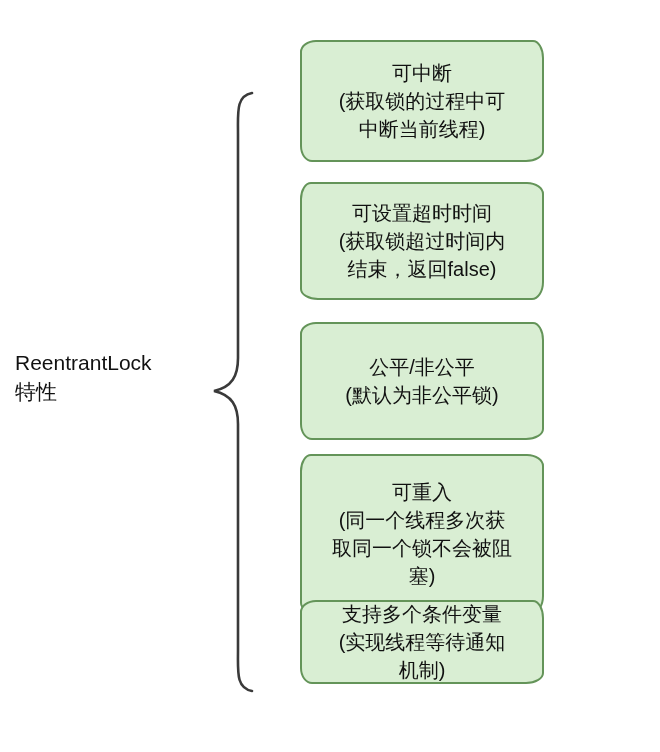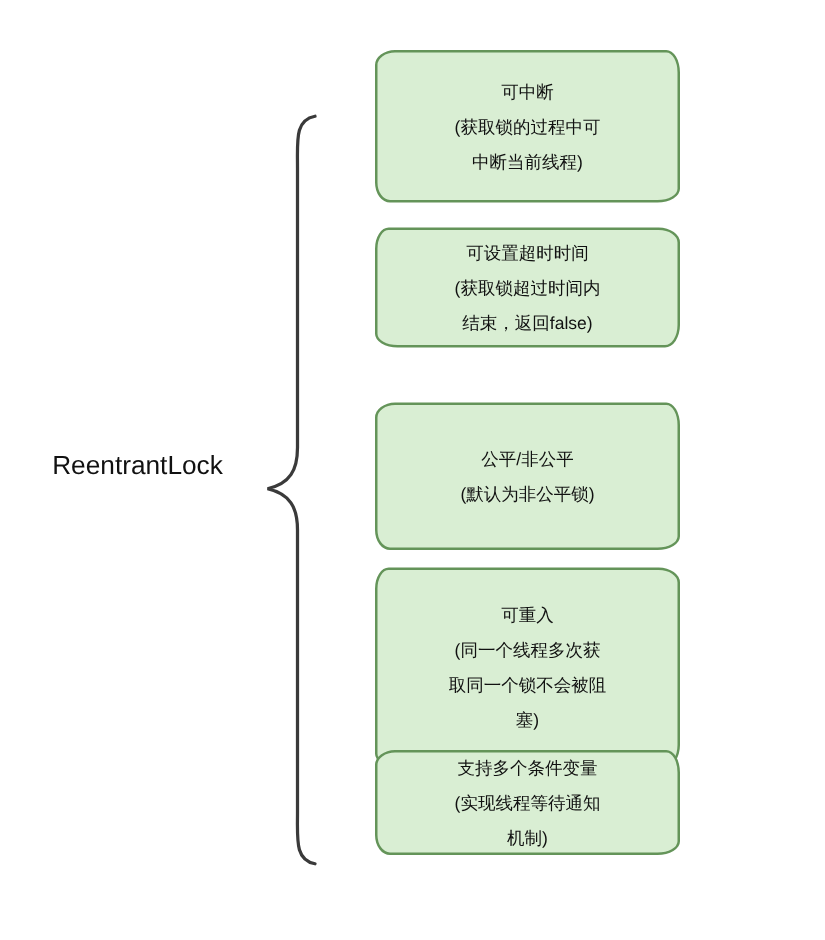--- a/index.html
+++ b/index.html
@@ -14,23 +14,23 @@
     width: 660px;
     height: 752px;
     background: var(--bg, #ffffff);
     overflow: hidden;
   }
 
   
   .root-label {
     position: absolute;
     left: 15px;
-    top: 358px;
+    top: 348px;
     width: 190px;
-    text-align: center;
+    text-align: left;
     color: var(--text, #111111);
     font-size: 21px;
     line-height: 29px;
   }
 
   
   .brace {
     position: absolute;
     left: 208px;
     top: 90px;
@@ -51,37 +51,38 @@
     justify-content: center;
     padding: 6px 10px;
   }
   .node:nth-child(odd)  { border-radius: 16px 11px 18px 12px / 12px 18px 11px 16px; }
   .node:nth-child(even) { border-radius: 11px 17px 12px 18px / 17px 12px 18px 11px; }
 
   .node-text {
     white-space: pre-line;
     text-align: center;
     color: var(--text, #111111);
-    font-size: 14px;
+    font-size: 20px;
     line-height: 28px;
   }
 
   .node-1 { top: 40px;  height: 122px; }
-  .node-2 { top: 182px; height: 96px; }
+  .node-2 { top: 182px; height: 118px; }
   .node-3 { top: 322px; height: 118px; }
   .node-4 { top: 454px; height: 160px; }
   .node-5 { top: 600px; height: 84px; }
 </style>
 </head>
 <body>
 
 <div class="canvas">
 
   <div class="root-label">
     <div>ReentrantLock</div>
+    <div>特性</div>
   </div>
 
   <svg class="brace" viewBox="0 0 48 604" fill="none" xmlns="http://www.w3.org/2000/svg">
     <path d="M 44 3
              C 28 6, 30 22, 30 44
              L 30 268
              C 30 286, 24 297, 6 301
              C 24 305, 30 316, 30 334
              L 30 560
              C 30 582, 28 598, 44 601" stroke="#3a3a3a" stroke-width="2.6" stroke-linecap="round" fill="none"></path>

